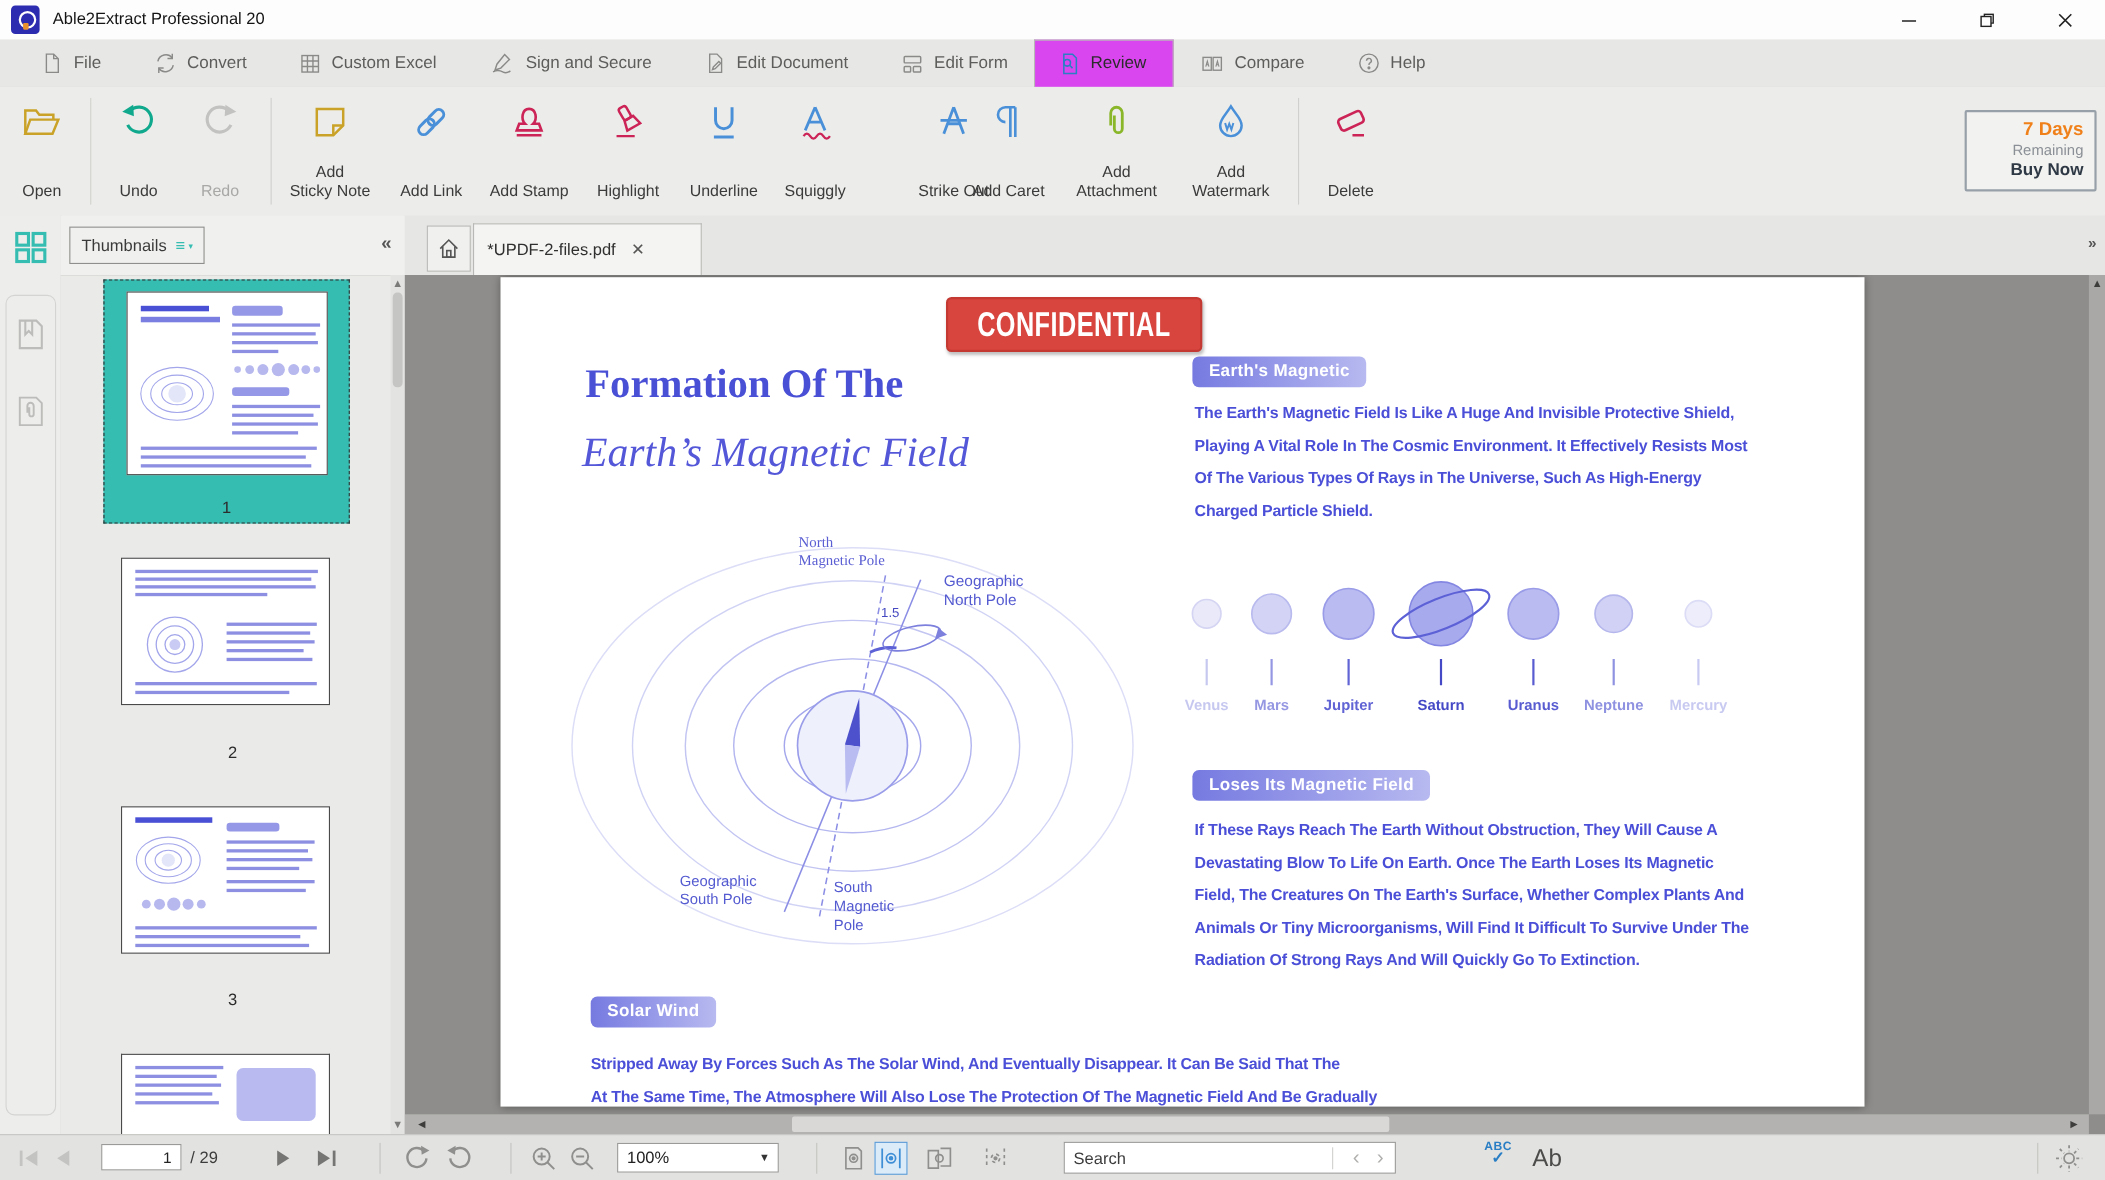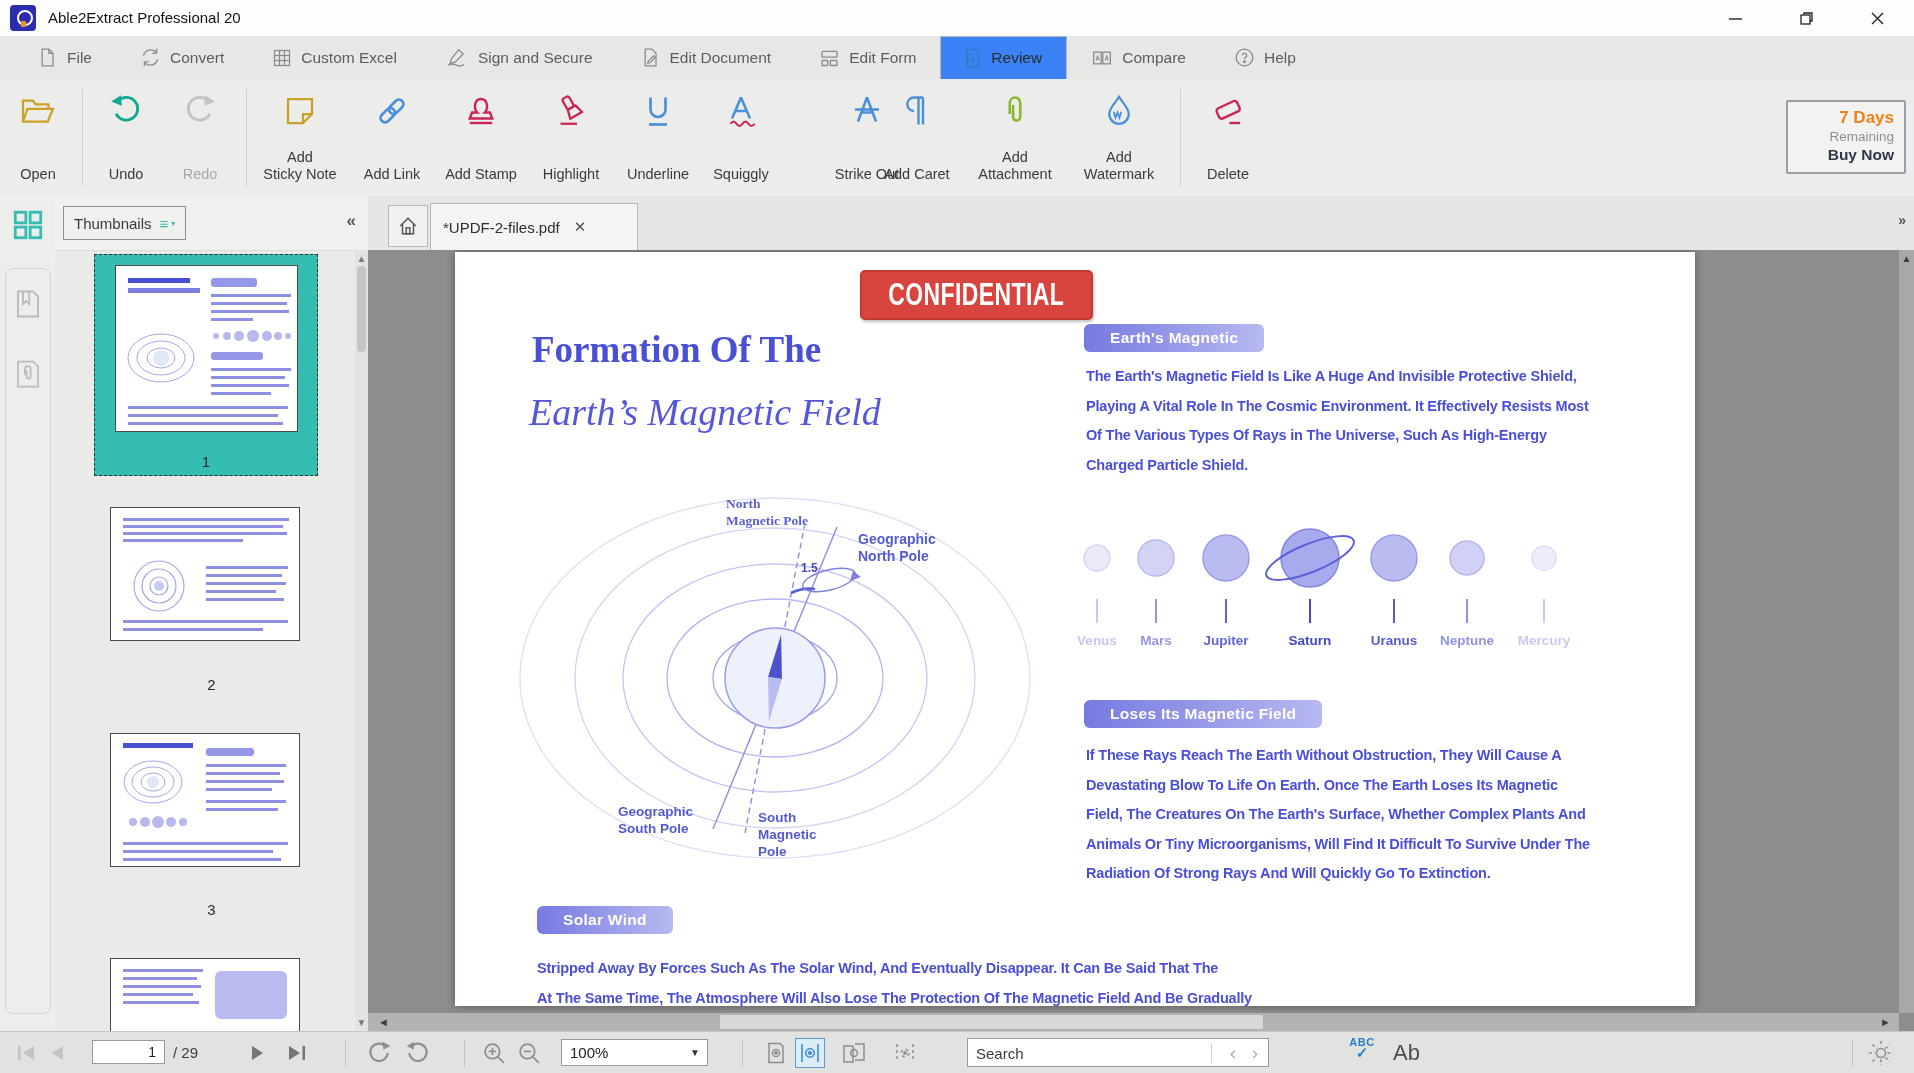--- a/index.html
+++ b/index.html
@@ -11,21 +11,21 @@
   
   .titlebar{position:absolute;left:0;top:0;width:1914px;height:36px;background:#fdfdfd;}
   .appicon{position:absolute;left:10px;top:5px;width:26px;height:26px;border-radius:4px;background:#2c2cb0;}
   .appicon i{position:absolute;left:7px;top:5px;width:12px;height:12px;border-radius:50%;border:2px solid #fff;}
   .appicon b{position:absolute;left:11px;top:16px;width:5px;height:6px;background:#e8912d;border-radius:1px;}
   .wtitle{position:absolute;left:48px;top:0;height:36px;line-height:36px;font-size:15px;color:#141414;}
   .wctl{position:absolute;top:0;width:62px;height:36px;display:flex;align-items:center;justify-content:center;color:#222;}
   
   .menubar{position:absolute;left:0;top:36px;width:1914px;height:43px;background:#e7e7e5;border-bottom:1px solid #d2d2d0;display:flex;align-items:stretch;padding-left:14px;}
   .mtab{display:flex;align-items:center;gap:9px;padding:0 24px;font-size:15.5px;color:#5d5d5b;position:relative;}
-  .mtab.active{background:#3b82f6;border:1px solid #b8b8b6;border-bottom:none;color:#2b2b2b;padding-left:20px;}
+  .mtab.active{background:#d946ef;border:1px solid #b8b8b6;border-bottom:none;color:#2b2b2b;padding-left:20px;}
   
   .toolbar{position:absolute;left:0;top:79px;width:1914px;height:117px;background:#ececea;}
   .tbtn{position:absolute;top:0;height:117px;text-align:center;}
   .tb-icon{position:absolute;top:14px;left:0;width:100%;display:flex;justify-content:center;}
   .tb-label{position:absolute;bottom:13px;width:100%;left:0;font-size:14.5px;line-height:17px;color:#3b3b3b;white-space:pre-line;}
   .tdiv{position:absolute;top:10px;width:1px;height:97px;background:#d0d0ce;}
   .trial{position:absolute;right:8px;top:21px;width:120px;height:74px;border:2px solid #97a0a8;background:#f2f2f0;border-radius:2px;text-align:right;padding:6px 10px 0 0;box-sizing:border-box;}
   .trial .d{color:#f08019;font-weight:bold;font-size:17px;line-height:20px;}
   .trial .r{color:#8b9096;font-size:13.5px;line-height:17px;}
   .trial .b{color:#2e3945;font-weight:bold;font-size:15.5px;line-height:20px;}
@@ -56,23 +56,23 @@
   .page{position:absolute;left:87px;top:2px;width:1240px;height:754px;background:#ffffff;box-shadow:0 0 8px rgba(0,0,0,.4);overflow:hidden;}
   .vscroll{position:absolute;right:0;top:0;width:15px;height:763px;background:#a9a8a6;}
   .hscroll{position:absolute;left:0;bottom:0;width:1531px;height:18px;background:#b3b2b0;}
   .hthumb{position:absolute;left:352px;top:2px;width:543px;height:14px;background:#d9d8d6;border-radius:2px;}
   .scar{color:#3d3d3b;font-size:11px;line-height:18px;}
   
   .stamp{position:absolute;left:405px;top:18px;width:233px;height:50px;background:#d8453e;border:2px solid #c43a33;border-radius:5px;box-sizing:border-box;display:flex;align-items:center;justify-content:center;box-shadow:1px 2px 3px rgba(0,0,0,.25);}
   .stamp span{color:#fff;font-weight:bold;font-size:28px;transform:scale(.82,1.12);letter-spacing:.5px;white-space:nowrap;}
   .doct1{position:absolute;left:77px;top:76px;font-family:"Liberation Serif",serif;font-weight:bold;font-size:37px;color:#4a50d6;}
   .doct2{position:absolute;left:74px;top:138px;font-family:"Liberation Serif",serif;font-style:italic;font-size:38px;color:#5357d8;}
-  .badge{position:absolute;height:28px;padding:0 26px;border-radius:6px;background:linear-gradient(90deg,#767ae0,#b7b9f0);color:#fff;font-weight:bold;font-size:15.5px;display:flex;align-items:center;letter-spacing:.3px;}
+  .badge{position:absolute;height:28px;padding:0 15px;border-radius:6px;background:linear-gradient(90deg,#767ae0,#b7b9f0);color:#fff;font-weight:bold;font-size:15.5px;display:flex;align-items:center;letter-spacing:.3px;}
   .para{position:absolute;color:#4b4fd8;font-weight:bold;font-size:14.5px;line-height:29.5px;letter-spacing:-0.2px;white-space:nowrap;}
-  .dlabel{position:absolute;color:#545ad0;font-weight:bold;font-size:13.5px;line-height:17px;white-space:pre-line;margin-top:11px;}
+  .dlabel{position:absolute;color:#545ad0;font-weight:normal;font-size:13.5px;line-height:17px;white-space:pre-line;}
   .dlabel.serif{font-family:"Liberation Serif",serif;color:#5a5ed2;}
   
   .statusbar{position:absolute;left:0;top:1031px;width:1914px;height:42px;background:#e2e2e0;border-top:1px solid #c6c6c4;}
   .sb{position:absolute;top:0;height:42px;display:flex;align-items:center;}
   .sdiv{position:absolute;top:7px;width:1px;height:28px;background:#c2c2c0;}
   .pageinput{position:absolute;left:92px;top:8px;width:73px;height:24px;border:1px solid #9a9a98;background:#fff;font-size:14px;text-align:right;padding-right:8px;box-sizing:border-box;color:#222;font-family:"Liberation Sans",sans-serif;}
   .ptotal{position:absolute;left:173px;top:0;line-height:42px;font-size:15px;color:#3c3c3c;}
   .zoombox{position:absolute;left:561px;top:7px;width:147px;height:27px;background:#fff;border:1px solid #9a9a98;box-sizing:border-box;display:flex;align-items:center;}
   .zoombox .zv{flex:1;padding-left:8px;font-size:15px;color:#222;}
   .zoombox .zc{padding-right:7px;font-size:10px;color:#333;}

